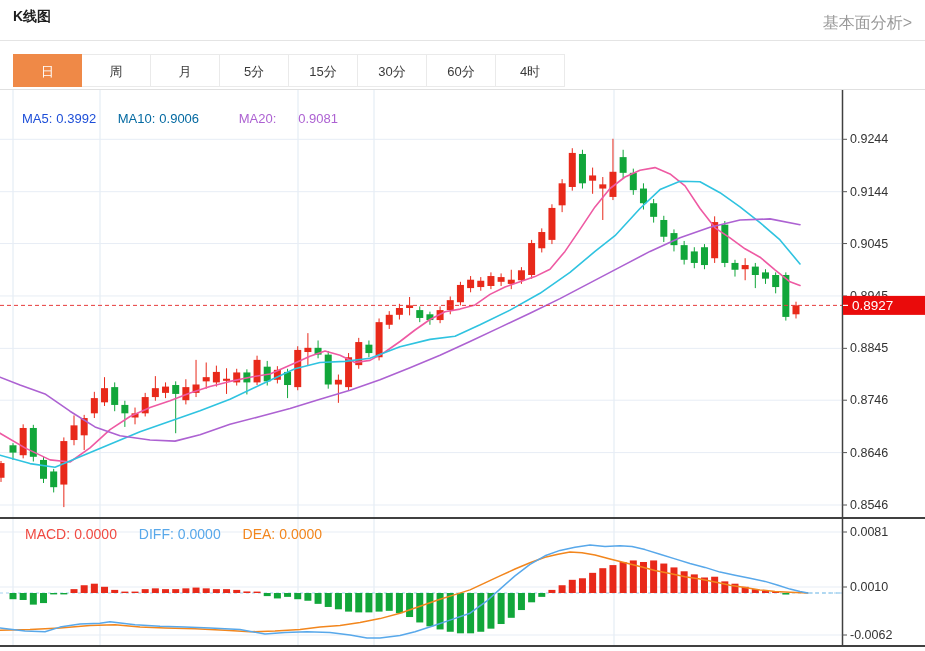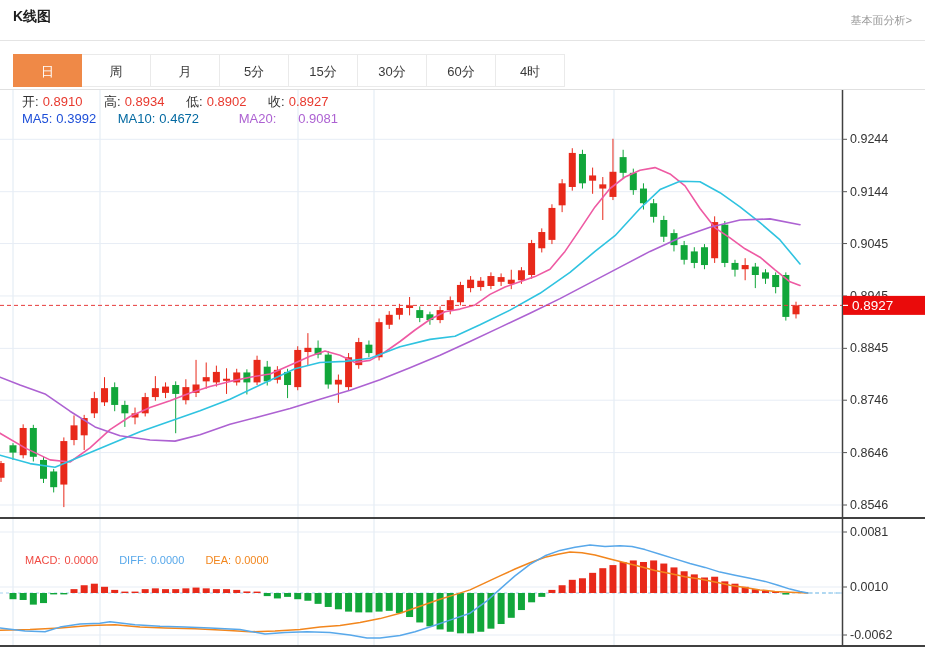--- a/index.html
+++ b/index.html
@@ -1,19 +1,19 @@
 <!DOCTYPE html>
 <html><head>
 <meta charset="utf-8">
 <style>
   html,body{margin:0;padding:0;background:#fff;}
   .page{position:relative;width:925px;height:651px;background:#fff;overflow:hidden;
         font-family:"Liberation Sans","DejaVu Sans",sans-serif;}
   .hdr-title{position:absolute;left:13px;top:8px;font-size:14px;font-weight:bold;color:#1f1f1f;}
-  .hdr-link{position:absolute;right:13px;top:13px;font-size:11px;color:#999;text-decoration:none;cursor:pointer;font-family:Liberation Mono, monospace;}
+  .hdr-link{position:absolute;right:13px;top:13px;font-size:16px;color:#999;text-decoration:none;cursor:pointer;}
   .hdr-divider{position:absolute;left:0;top:40px;width:925px;border-top:1px solid #e4e4e4;}
   .tabbar{position:absolute;left:13px;top:54px;display:flex;}
   .tab{width:69px;height:33px;line-height:33px;text-align:center;font-size:13px;color:#3a3a3a;
        background:#fff;border:1px solid #eaeaea;border-left:none;cursor:pointer;box-sizing:border-box;}
   .tab:first-child{border-left:1px solid #eaeaea;}
   .tab.active{background:#ef8947;border-color:#ef8947;color:#fff;}
   .chart-svg{position:absolute;left:0;top:89px;}
   .legend{position:absolute;font-size:13px;white-space:nowrap;}
   .legend span{margin-right:4px;}
   .lg-gap{display:inline-block;width:10px;}
@@ -325,31 +325,25 @@
       <text x="850" y="536" font-size="12.5" fill="#333333">0.0081</text>
       <line x1="842" y1="587" x2="847" y2="587" stroke="#555" stroke-width="1"></line>
       <text x="850" y="591" font-size="12.5" fill="#333333">0.0010</text>
       <line x1="842" y1="635" x2="847" y2="635" stroke="#555" stroke-width="1"></line>
       <text x="850" y="639" font-size="12.5" fill="#333333">-0.0062</text>
       <rect x="843" y="295.8843839541545" width="82" height="19" fill="#ea0b0b"></rect>
       <line x1="843" y1="305.3843839541545" x2="848" y2="305.3843839541545" stroke="#fff" stroke-width="1.2"></line>
       <text x="852" y="309.8843839541545" font-size="13.5" fill="#ffffff">0.8927</text>
     </svg>
 
-  <div class="legend" style="left:22px;top:93px;">
-    <span class="lbl-dark">开:</span><span class="val-red">0.8910</span><span class="lg-gap"></span>
-    <span class="lbl-dark">高:</span><span class="val-red">0.8934</span><span class="lg-gap"></span>
-    <span class="lbl-dark">低:</span><span class="val-red">0.8902</span><span class="lg-gap"></span>
-    <span class="lbl-dark">收:</span><span class="val-red">0.8927</span>
-  </div>
 
   <div class="legend" style="left:22px;top:111px;">
     <span class="ma5">MA5:</span><span class="ma5">0.3992</span><span class="lg-gap"></span>
-    <span class="ma10">MA10:</span><span class="ma10">0.4672</span><span class="lg-gap"></span>
+    <span class="ma10">MA10:</span><span class="ma10">0.9006</span><span class="lg-gap"></span>
     <span class="ma20">MA20:</span><span class="ma20">0.9081</span>
   </div>
 
-  <div class="legend" style="left:25px;top:526px;font-size:11px;margin-top:28px;">
+  <div class="legend" style="left:25px;top:526px;font-size:14px;">
     <span class="macd-r">MACD:</span><span class="macd-r">0.0000</span><span class="lg-gap"></span>
     <span class="macd-b">DIFF:</span><span class="macd-b">0.0000</span><span class="lg-gap"></span>
     <span class="macd-o">DEA:</span><span class="macd-o">0.0000</span>
   </div>
 </div>
 
 </body></html>

